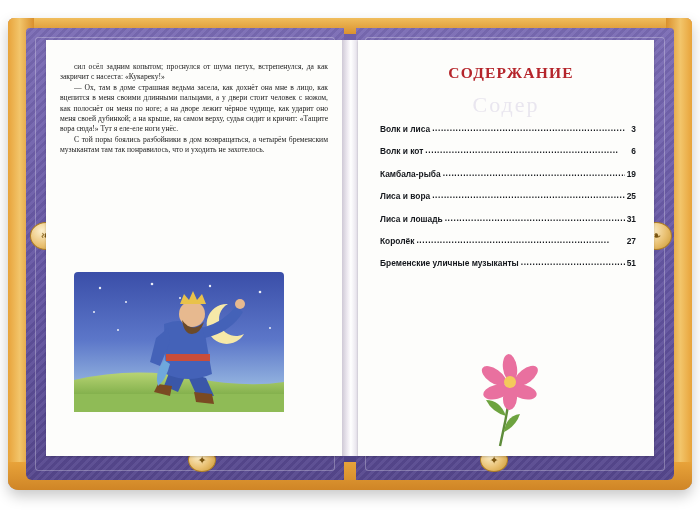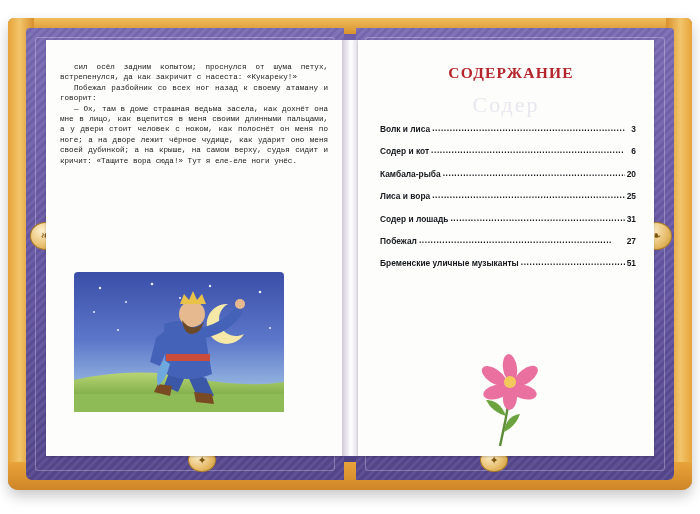--- a/index.html
+++ b/index.html
@@ -131,21 +131,21 @@
     height: 416px;
     background: linear-gradient(90deg, #cfc9d6 0%, #efebf2 35%, #ffffff 55%, #e2dde8 100%);
   }
 
   
   .text-col {
     position: absolute;
     left: 14px;
     top: 22px;
     width: 268px;
-    font-family: Liberation Mono, monospace;
+    font-family: Liberation Serif, serif;
     font-size: 7.6px;
     line-height: 10.4px;
     color: #1a1a1a;
     text-align: justify;
     hyphens: auto;
   }
   .text-col p { margin: 0 0 0 0; text-indent: 14px; }
 
   
   .illustration {
@@ -244,22 +244,22 @@
   <div class="medallion bottom-left">
       <span>✦</span>
     </div>
   <div class="medallion bottom-right">
       <span>✦</span>
     </div>
 
   <div class="page left">
     <div class="text-col">
       <p>сил осёл задним копытом; проснулся от шума петух, встрепенулся, да как закричит с насеста: «Кукареку!»</p>
-      <p>Побежал разбойник со всех ног назад к своему атаману и говорит:</p>
       <p>— Ох, там в доме страшная ведьма засела, как дохнёт она мне в лицо, как вцепится в меня своими длинными пальцами, а у двери стоит человек с ножом, как полоснёт он меня по ноге; а на дворе лежит чёрное чудище, как ударит оно меня своей дубинкой; а на крыше, на самом верху, судья сидит и кричит: «Тащите вора сюда!» Тут я еле-еле ноги унёс.</p>
+      <p>С той поры боялись разбойники в дом возвращаться, а четырём бременским музыкантам там так понравилось, что и уходить не захотелось.</p>
     </div>
 
     <div class="illustration">
       <svg viewBox="0 0 268 172" width="268" height="172" xmlns="http://www.w3.org/2000/svg">
         <defs>
           <linearGradient id="sky" x1="0" y1="0" x2="0" y2="1">
             <stop offset="0%" stop-color="#3a4ea8"></stop>
             <stop offset="55%" stop-color="#5c77c9"></stop>
             <stop offset="100%" stop-color="#9fc0e4"></stop>
           </linearGradient>
@@ -320,41 +320,41 @@
     <div class="toc-ghost">Содер</div>
     <div class="toc-title">СОДЕРЖАНИЕ</div>
 
     <div class="toc-list">
       <div class="toc-row">
         <span class="toc-label">Волк и лиса</span>
         <span class="toc-dots">..................................................................</span>
         <span class="toc-page">3</span>
       </div>
       <div class="toc-row">
-        <span class="toc-label">Содер и кот</span>
+        <span class="toc-label">Волк и кот</span>
         <span class="toc-dots">..................................................................</span>
         <span class="toc-page">6</span>
       </div>
       <div class="toc-row">
         <span class="toc-label">Камбала-рыба</span>
         <span class="toc-dots">..................................................................</span>
-        <span class="toc-page">20</span>
+        <span class="toc-page">19</span>
       </div>
       <div class="toc-row">
         <span class="toc-label">Лиса и вора</span>
         <span class="toc-dots">..................................................................</span>
         <span class="toc-page">25</span>
       </div>
       <div class="toc-row">
-        <span class="toc-label">Содер и лошадь</span>
+        <span class="toc-label">Лиса и лошадь</span>
         <span class="toc-dots">..................................................................</span>
         <span class="toc-page">31</span>
       </div>
       <div class="toc-row">
-        <span class="toc-label">Побежал</span>
+        <span class="toc-label">Королёк</span>
         <span class="toc-dots">..................................................................</span>
         <span class="toc-page">27</span>
       </div>
       <div class="toc-row">
         <span class="toc-label">Бременские уличные музыканты</span>
         <span class="toc-dots">..................................................................</span>
         <span class="toc-page">51</span>
       </div>
     </div>
 

